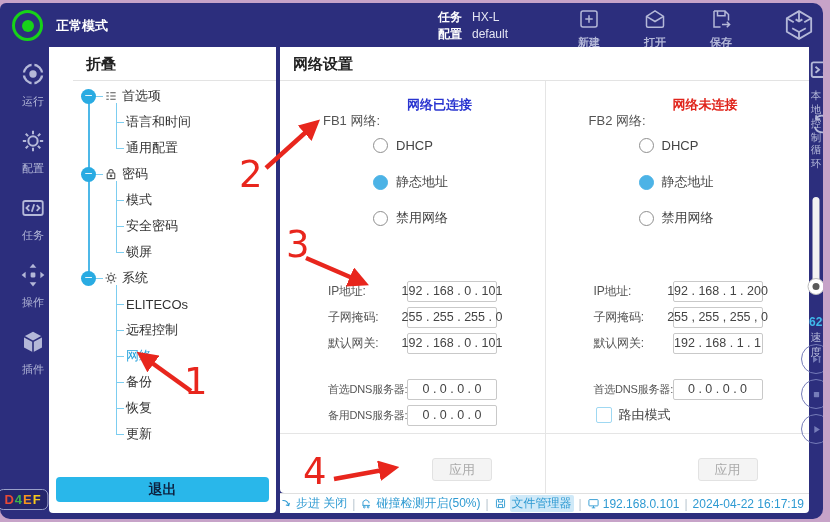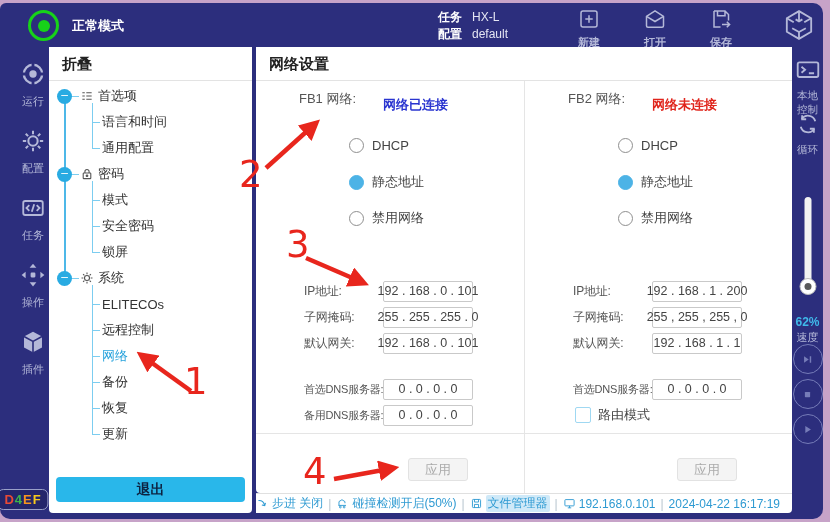--- a/index.html
+++ b/index.html
@@ -2,21 +2,21 @@
 <html><head>
 <meta charset="utf-8">
 <style>
   html,body{margin:0;padding:0;width:830px;height:522px;overflow:hidden;
     font-family:"Liberation Sans","DejaVu Sans",sans-serif;background:#c7a3c8;}
   .stage{position:relative;width:830px;height:522px;}
   .window{position:absolute;top:3px;left:0;right:7px;bottom:3px;background:#2c2e7d;
     border-radius:6px 10px 10px 10px;overflow:hidden;}
   
   .topbar{position:relative;height:44px;}
-  .mode{position:absolute;left:28px;top:7px;display:flex;align-items:center;gap:13px;}
+  .mode{position:absolute;left:12px;top:7px;display:flex;align-items:center;gap:13px;}
   .mode-ind{width:25px;height:25px;border-radius:50%;border:3px solid #17d219;
     display:flex;align-items:center;justify-content:center;}
   .mode-ind i{width:12px;height:12px;border-radius:50%;background:#17d219;}
   .mode-label{color:#fff;font-weight:bold;font-size:13px;}
   .taskcfg{position:absolute;left:438px;top:6px;font-size:12px;line-height:17px;color:#fff;}
   .taskcfg .row{display:flex;gap:10px;}
   .taskcfg .k{font-weight:bold;}
   .taskcfg .v{color:#e4e5f3;font-weight:normal;}
   .toolbar{position:absolute;left:563px;top:4px;display:flex;gap:14px;}
   .tb-btn{width:52px;text-align:center;color:#b4b8d8;cursor:pointer;font-weight:bold;}
@@ -30,21 +30,21 @@
     align-items:center;padding-top:14px;box-sizing:border-box;}
   .rail-item{width:100%;height:46px;margin-bottom:21px;display:flex;flex-direction:column;
     align-items:center;color:#b4b8d8;cursor:pointer;padding-left:20px;}
   .rail-item .icn svg{width:26px;height:26px;}
   .rail-label{font-size:11px;margin-top:3px;}
   .badge{position:absolute;bottom:9px;left:50%;transform:translateX(-50%);
     border:1px solid #9aa0c8;border-radius:6px;padding:2px 6px;font-size:13px;
     font-weight:bold;letter-spacing:1px;white-space:nowrap;background:#24266b;}
   .center{flex:1;display:flex;padding:0 0 6px 3px;box-sizing:border-box;background:#2c2e7d;gap:4px;}
   
-  .tree-panel{width:203px;background:#fff;position:relative;border-radius:0 0 4px 4px;}
+  .tree-panel{width:203px;background:#fff;position:relative;border-radius:0 0 4px 4px;padding-left:24px;}
   .panel-header{height:33px;line-height:33px;padding-left:13px;font-weight:bold;
     font-size:15px;color:#222;border-bottom:1px solid #e3e3e3;}
   .tree{position:relative;padding-top:2px;}
   .trunk{position:absolute;left:15px;top:15px;width:2px;height:182px;background:#4db8e8;}
   .grow{display:flex;align-items:center;height:26px;padding-left:8px;position:relative;z-index:2;cursor:pointer;}
   .bullet{width:15px;height:15px;border-radius:50%;background:#29abe2;color:#fff;
     font-size:12px;line-height:13px;text-align:center;flex:0 0 15px;}
   .conn{width:7px;height:1px;background:#7ccdf0;}
   .gicon{color:#555;margin:0 4px 0 1px;display:flex;}
   .gicon svg{width:14px;height:14px;}
@@ -58,21 +58,21 @@
   .exit-btn{position:absolute;left:7px;right:7px;bottom:11px;height:25px;background:#29b7ea;
     border:none;border-radius:4px;color:#0d2240;font-weight:bold;font-size:14px;cursor:pointer;
     font-family:inherit;}
   
   .main-col{flex:1;display:flex;flex-direction:column;min-width:0;}
   .main-panel{flex:1;background:#fff;position:relative;border-radius:0 0 0 4px;}
   .mp-body{position:absolute;top:34px;left:0;right:0;bottom:0;}
   .fbcol{position:absolute;top:0;bottom:0;width:50%;box-sizing:border-box;}
   .fbcol.right{left:50%;border-left:1px solid #e5e5e5;}
   .fbcol.left{left:0;}
-  .net-row{position:absolute;top:9px;left:43px;font-size:13px;color:#555;}
+  .net-row{position:absolute;top:31px;left:43px;font-size:13px;color:#555;}
   .net-status{position:absolute;top:15px;left:127px;font-size:13px;font-weight:bold;}
   .radio{position:absolute;left:93px;display:flex;align-items:center;gap:8px;
     font-size:13px;color:#444;cursor:pointer;height:20px;}
   .radio .dot{width:15px;height:15px;border:1.5px solid #8f8f8f;border-radius:50%;
     box-sizing:border-box;background:#fff;}
   .radio.sel .dot{background:#4cb3e6;border-color:#4cb3e6;}
   .frow{position:absolute;left:48px;height:22px;display:flex;align-items:center;}
   .flabel{width:79px;font-size:12px;color:#555;white-space:nowrap;letter-spacing:-0.2px;}
   .fvalue{width:90px;height:21px;border:1px solid #c9c9c9;border-radius:2px;font-size:12.5px;
     color:#444;display:flex;align-items:center;justify-content:center;background:#fff;
@@ -81,21 +81,21 @@
     font-size:13px;color:#444;height:20px;cursor:pointer;}
   .chk{width:16px;height:16px;border:1.5px solid #9fd8f2;border-radius:2px;
     box-sizing:border-box;background:#fff;}
   .hdiv{position:absolute;left:0;right:0;top:352px;height:1px;background:#e5e5e5;}
   .apply-btn{position:absolute;top:377px;left:152px;width:60px;height:23px;background:#f4f4f4;
     border:1px solid #e2e2e2;border-radius:3px;color:#ababab;font-size:13px;cursor:default;
     font-family:inherit;}
   
   .statusbar{height:19px;background:#fff;border-top:1px solid #e0e0e0;display:flex;
     justify-content:flex-end;align-items:center;font-size:12px;color:#2e9ad2;
-    padding-right:12px;white-space:nowrap;overflow:hidden;border-radius:0 0 4px 0;}
+    padding-right:5px;white-space:nowrap;overflow:hidden;border-radius:0 0 4px 0;}
   .sb-item{display:flex;align-items:center;gap:3px;}
   .sb-item .icn{display:flex;}
   .sb-item .icn svg{width:13px;height:13px;}
   .sb-item.hl .sb-text{background:#cfe9f8;padding:0 2px;border-radius:2px;}
   .sb-sep{color:#b9c6d0;margin:0 5px;}
   
   .right-rail{width:51px;position:relative;color:#b4b8d8;}
   .rr-group{position:absolute;left:0;width:100%;text-align:center;}
   .rr-group .icn svg{width:26px;height:26px;}
   .rr-label{font-size:10.5px;margin-top:2px;}

